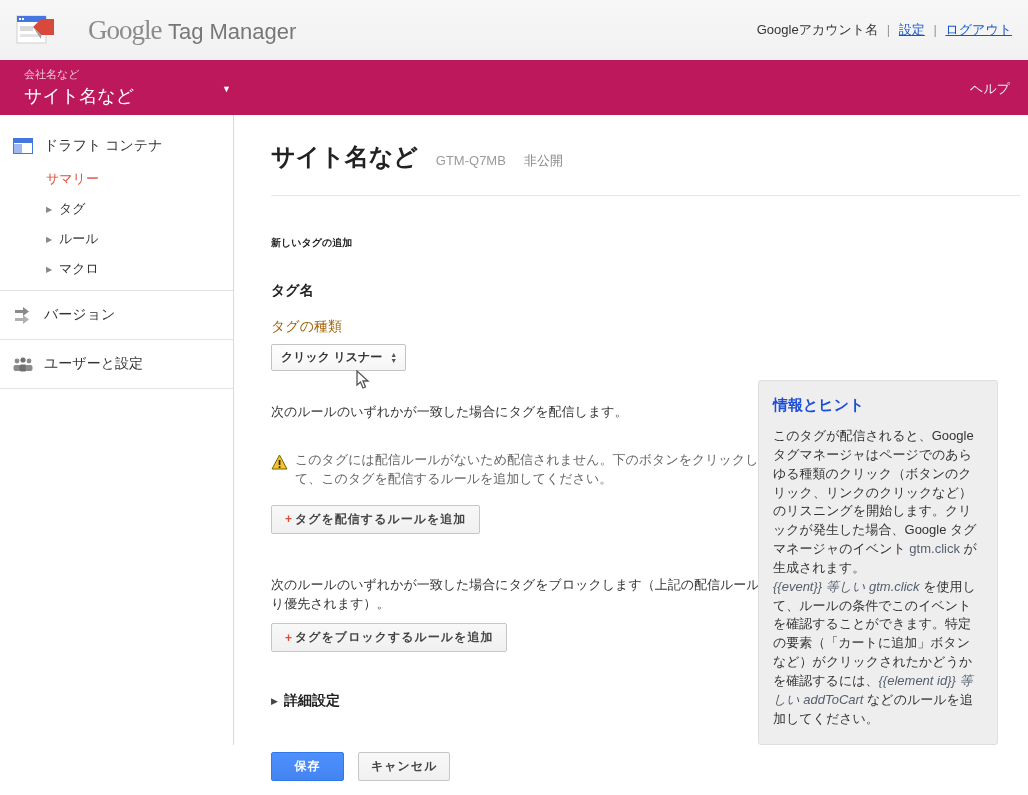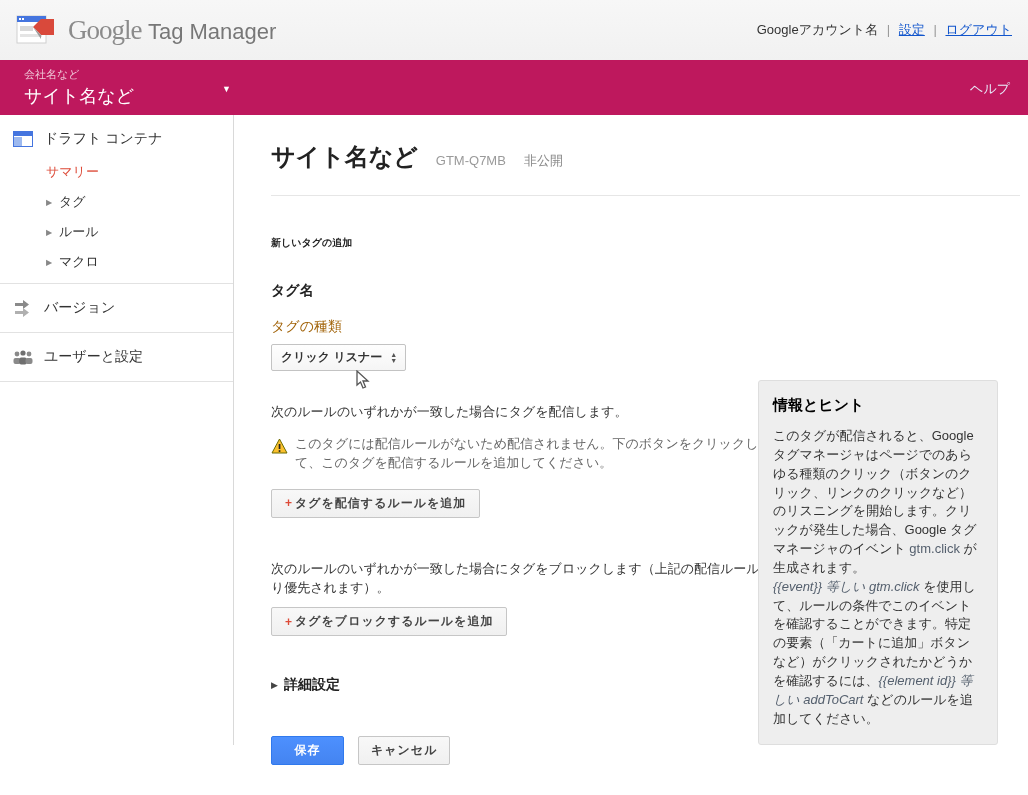--- a/index.html
+++ b/index.html
@@ -3,39 +3,39 @@
 <meta charset="utf-8">
 <style>
   * { margin:0; padding:0; box-sizing:border-box; }
   body { font-family:"Liberation Sans","DejaVu Sans",sans-serif; background:#fff; }
   .page { position:relative; width:1028px; height:795px; background:#fff; overflow:hidden; }
 
   
   .header { position:absolute; top:0; left:0; width:1028px; height:60px;
             background:linear-gradient(#f7f7f7,#f1f1f1); display:flex; align-items:center;
             justify-content:space-between; padding:0 16px; }
-  .logo-wrap { display:flex; align-items:center; gap:12px; cursor:pointer; }
+  .logo-wrap { display:flex; align-items:center; gap:32px; cursor:pointer; }
   .logo-icon { position:relative; width:40px; height:32px; }
   .logo-google { font-family:"Liberation Serif","DejaVu Serif",serif; font-size:27px; color:#8b8b8b; letter-spacing:-1px; }
   .logo-product { font-size:22px; color:#777; font-weight:400; margin-left:2px; }
   .header-links { font-size:13px; color:#333; }
   .header-links a { color:#15c; text-decoration:underline; cursor:pointer; }
   .header-sep { color:#999; margin:0 5px; }
 
   
   .account-bar { position:absolute; top:60px; left:0; width:1028px; height:55px; background:#be185d; color:#fff; }
   .account-info { position:absolute; left:24px; top:7px; cursor:pointer; }
   .company-label { font-size:11px; color:rgba(255,255,255,.75); margin-bottom:2px; }
   .site-name { font-size:18px; color:#fff; }
   .bar-dropdown { position:absolute; left:222px; top:24px; font-size:9px; color:#fff; cursor:pointer; }
   .help-link { position:absolute; right:18px; top:20px; font-size:13px; color:#e8eefc; cursor:pointer; }
 
   
   .body-row { position:absolute; top:115px; left:0; width:1028px; height:630px; }
-  .sidebar { position:absolute; left:0; top:0; width:234px; height:630px; border-right:1px solid #d9d9d9; background:#fff; padding-top:6px; }
+  .sidebar { position:absolute; left:0; top:0; width:234px; height:630px; border-right:1px solid #d9d9d9; background:#fff; padding-top:13px; }
   .side-item { display:flex; align-items:center; gap:10px; padding:9px 0 9px 12px; font-size:14px; color:#333; cursor:pointer; }
   .side-icon { width:22px; display:flex; justify-content:center; }
   .tree { padding-left:46px; }
   .tree-item { font-size:13px; color:#333; padding:6px 0; cursor:pointer; display:flex; align-items:center; }
   .tree-item.selected { color:#dd4b39; }
   .tw { font-size:8px; color:#888; margin-right:5px; width:8px; display:inline-block; }
   .side-divider { border-top:1px solid #e2e2e2; margin:6px 0; }
 
   
   .content { position:absolute; left:235px; top:0; width:793px; height:630px; padding:26px 8px 0 36px; background:#fff; }
@@ -50,21 +50,21 @@
   .text-input { margin-top:7px; width:317px; height:28px; border:1px solid #c9c9c9; border-radius:1px;
                 font-size:13px; color:#333; padding:0 8px; font-family:inherit; background:#fff; }
   .field-label2 { font-size:14px; font-weight:normal; color:#a16207; margin-top:18px; }
   .select-box { margin-top:8px; display:inline-flex; align-items:center; gap:8px; height:27px;
                 border:1px solid #c3c3c3; border-radius:2px; background:linear-gradient(#fefefe,#f5f5f5);
                 padding:0 8px 0 9px; cursor:pointer; }
   .select-label { font-size:12px; font-weight:bold; color:#333; }
   .spinner { display:flex; flex-direction:column; line-height:6px; font-size:7px; color:#555; }
 
   .intro-text { font-size:13px; color:#333; margin-top:32px; max-width:510px; }
-  .warning-row { display:flex; margin-top:14px; max-width:505px; }
+  .warning-row { display:flex; margin-top:30px; max-width:505px; }
   .warning-icon { flex:0 0 24px; padding-top:3px; }
   .warning-text { font-size:13px; color:#666; line-height:1.45; }
 
   .rule-button { margin-top:16px; display:inline-flex; align-items:center; height:29px; padding:0 13px;
                  background:linear-gradient(#f8f8f8,#f0f0f0); border:1px solid #c6c6c6; border-radius:2px;
                  font-size:12px; font-weight:bold; color:#444; cursor:pointer; letter-spacing:1px; }
   .rule-button .plus { color:#dd4b39; margin-right:2px; font-weight:bold; }
   .blocking-text { font-size:13px; color:#333; margin-top:42px; max-width:505px; line-height:1.45; }
   .rule-button2 { margin-top:10px; }
 
@@ -74,21 +74,21 @@
   .action-row { margin-top:42px; display:flex; gap:14px; }
   .save-btn { width:73px; height:29px; background:linear-gradient(#4d90fe,#4484f1); border:1px solid #3079ed;
               border-radius:2px; color:#fff; font-size:12px; font-weight:bold; cursor:pointer; letter-spacing:1px; }
   .cancel-btn { min-width:72px; height:29px; padding:0 12px; background:linear-gradient(#f8f8f8,#f0f0f0);
                 border:1px solid #c6c6c6; border-radius:2px; color:#444; font-size:12px; font-weight:bold;
                 cursor:pointer; letter-spacing:1px; }
 
   
   .info-panel { position:absolute; left:758px; top:265px; width:240px; min-height:288px;
                 background:#eee; border:1px solid #dedede; border-radius:3px; padding:15px 14px; }
-  .info-title { font-size:15px; font-weight:bold; color:#000000; margin-bottom:12px; }
+  .info-title { font-size:15px; font-weight:bold; color:#1d4ed8; margin-bottom:12px; }
   .info-body { font-size:13px; color:#333; line-height:1.45; }
   .info-body .latin { color:#55606e; }
   .info-body .em { font-style:italic; color:#55606e; }
 
   
   .footer { position:absolute; left:0; bottom:0; width:1028px; height:50px; border-top:1px solid #ddd;
             display:flex; align-items:center; justify-content:center; font-size:13px; color:#999; }
   .footer a { color:#15c; cursor:pointer; text-decoration:none; }
   .footer .sep { margin:0 6px; color:#999; }
 

